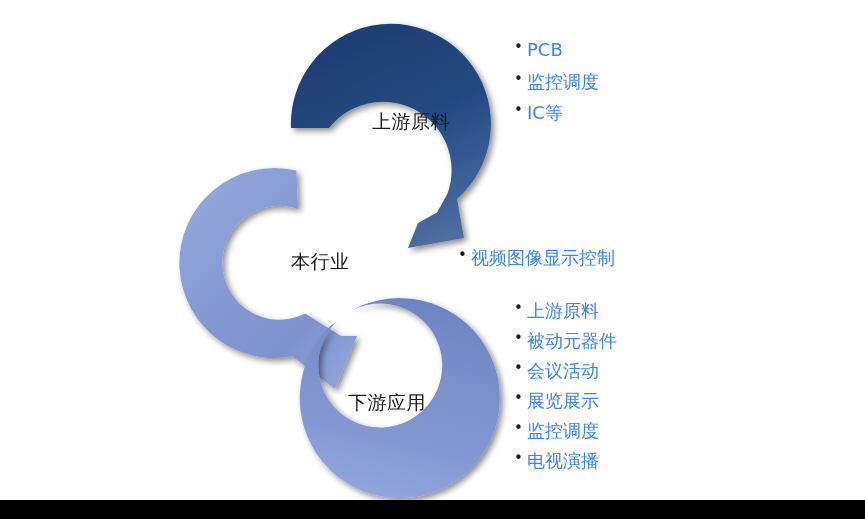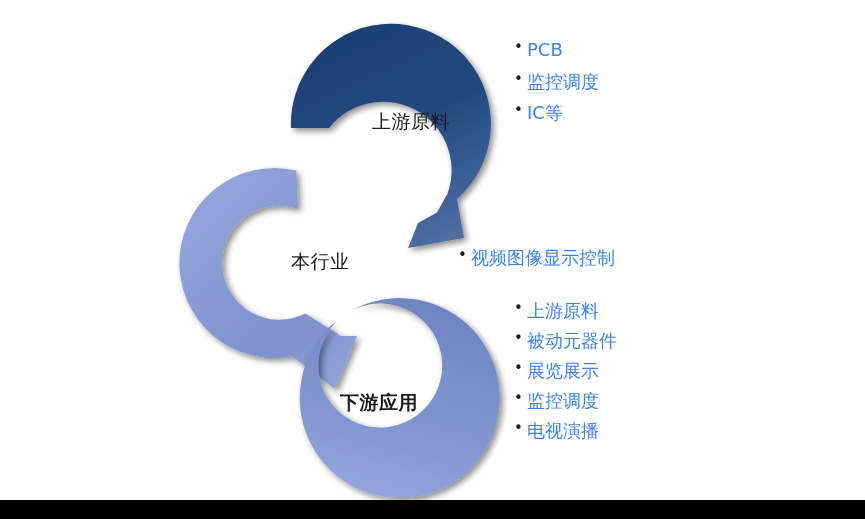--- a/index.html
+++ b/index.html
@@ -31,21 +31,21 @@
     position: absolute;
     font-size: 19px;
     color: #1a1a1a;
     letter-spacing: 0.5px;
     white-space: nowrap;
     line-height: 1;
     font-family: "DejaVu Sans", "Liberation Sans", sans-serif;
   }
   #label-upstream   { left: 348px; top: 112px; margin-left: 24px; }
   #label-industry   { left: 291px; top: 252px; }
-  #label-downstream { left: 340px; top: 393px; font-weight: bold; }
+  #label-downstream { left: 348px; top: 393px; }
 
   .bullet-list {
     position: absolute;
     margin: 0;
     padding: 0;
     list-style: none;
   }
   .bullet-list li {
     font-size: 18px;
     color: #3b82f6;
@@ -177,19 +177,20 @@
     <li>IC等</li>
   </ul>
 
   <ul class="bullet-list" id="list-industry">
     <li>视频图像显示控制</li>
   </ul>
 
   <ul class="bullet-list" id="list-downstream">
     <li>上游原料</li>
     <li>被动元器件</li>
+    <li>会议活动</li>
     <li>展览展示</li>
     <li>监控调度</li>
     <li>电视演播</li>
   </ul>
 
   <div id="bottom-bar"></div>
 </div>
 
 </body></html>

